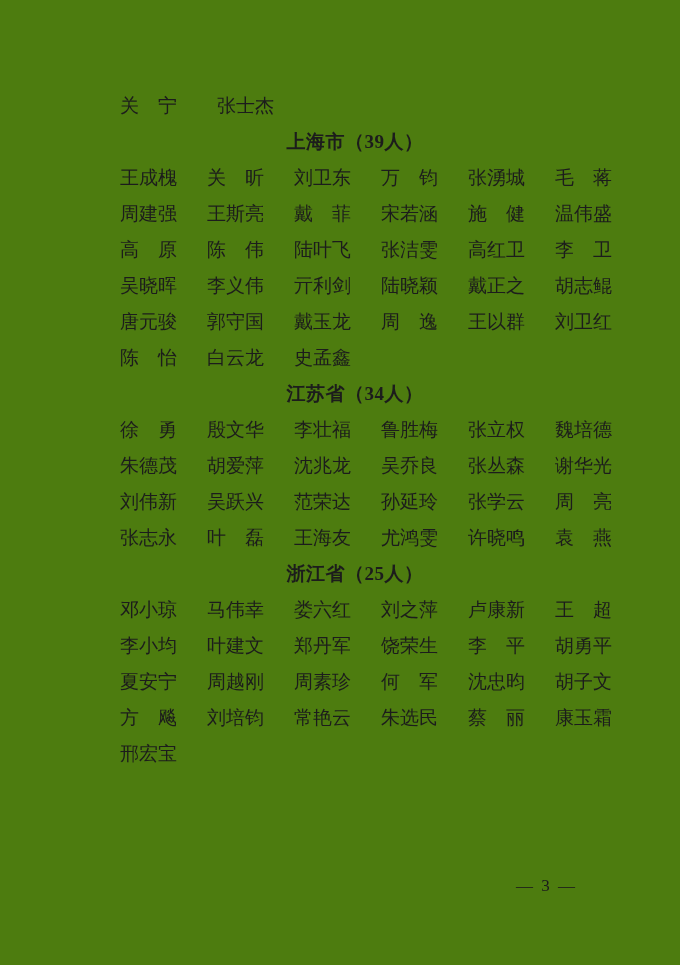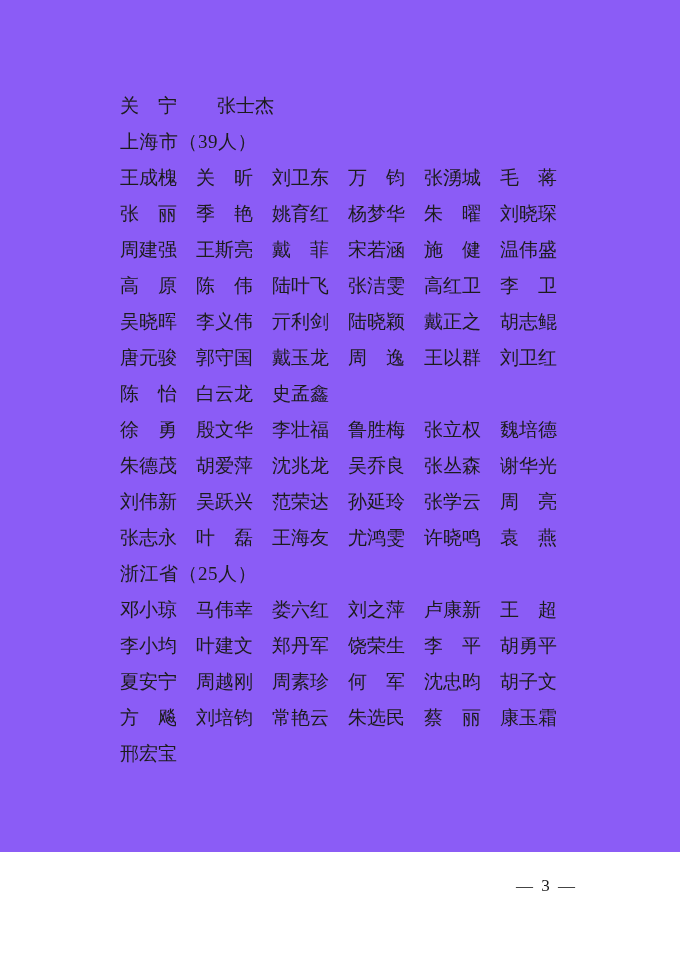--- a/index.html
+++ b/index.html
@@ -13,46 +13,47 @@
     position: relative;
     overflow: hidden;
     font-family: "Liberation Serif", "DejaVu Serif", serif;
     color: #1c1c1c;
   }
   .page {
     position: absolute;
     left: 0;
     top: 0;
     width: 680px;
-    height: 852px;
-    background: #8b5cf6;
+    height: 965px;
+    background: #4d7c0f;
   }
   .content {
     position: absolute;
     left: 120px;
     top: 88px;
     width: 470px;
   }
   .line {
     height: 36px;
     line-height: 36px;
     font-size: 19px;
     white-space: nowrap;
   }
   .continuation-row {
     display: flex;
     gap: 40px;
   }
   .section-title {
-    font-weight: normal;
+    font-weight: bold;
     letter-spacing: 0.5px;
+    text-align: center;
   }
   .name-row {
     display: flex;
-    gap: 18px;
+    gap: 29px;
   }
   .name-cell {
     width: 58px;
     flex: 0 0 58px;
     white-space: pre;
   }
   .name-cell.auto {
     width: auto;
     flex: 0 0 auto;
   }
@@ -82,28 +83,20 @@
           <div class="line section-title">上海市（39人）</div>
           <div class="line name-row">
             <span class="name-cell">王成槐</span>
             <span class="name-cell">关　昕</span>
             <span class="name-cell">刘卫东</span>
             <span class="name-cell">万　钧</span>
             <span class="name-cell">张湧城</span>
             <span class="name-cell">毛　蒋</span>
           </div>
           <div class="line name-row">
-            <span class="name-cell">张　丽</span>
-            <span class="name-cell">季　艳</span>
-            <span class="name-cell">姚育红</span>
-            <span class="name-cell">杨梦华</span>
-            <span class="name-cell">朱　曜</span>
-            <span class="name-cell">刘晓琛</span>
-          </div>
-          <div class="line name-row">
             <span class="name-cell">周建强</span>
             <span class="name-cell">王斯亮</span>
             <span class="name-cell">戴　菲</span>
             <span class="name-cell">宋若涵</span>
             <span class="name-cell">施　健</span>
             <span class="name-cell">温伟盛</span>
           </div>
           <div class="line name-row">
             <span class="name-cell">高　原</span>
             <span class="name-cell">陈　伟</span>
@@ -128,20 +121,21 @@
             <span class="name-cell">王以群</span>
             <span class="name-cell">刘卫红</span>
           </div>
           <div class="line name-row">
             <span class="name-cell">陈　怡</span>
             <span class="name-cell">白云龙</span>
             <span class="name-cell">史孟鑫</span>
           </div>
         </div>
         <div>
+          <div class="line section-title">江苏省（34人）</div>
           <div class="line name-row">
             <span class="name-cell">徐　勇</span>
             <span class="name-cell">殷文华</span>
             <span class="name-cell">李壮福</span>
             <span class="name-cell">鲁胜梅</span>
             <span class="name-cell">张立权</span>
             <span class="name-cell">魏培德</span>
           </div>
           <div class="line name-row">
             <span class="name-cell">朱德茂</span>

